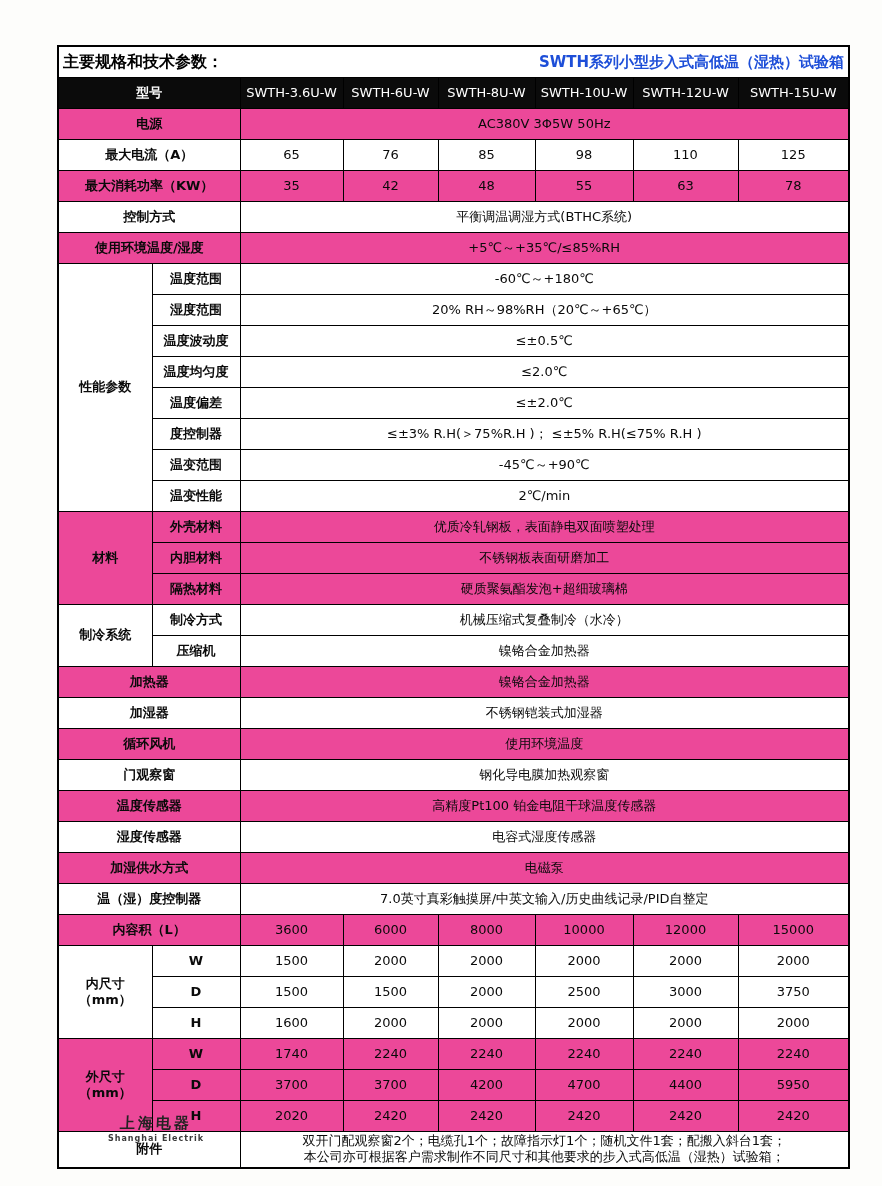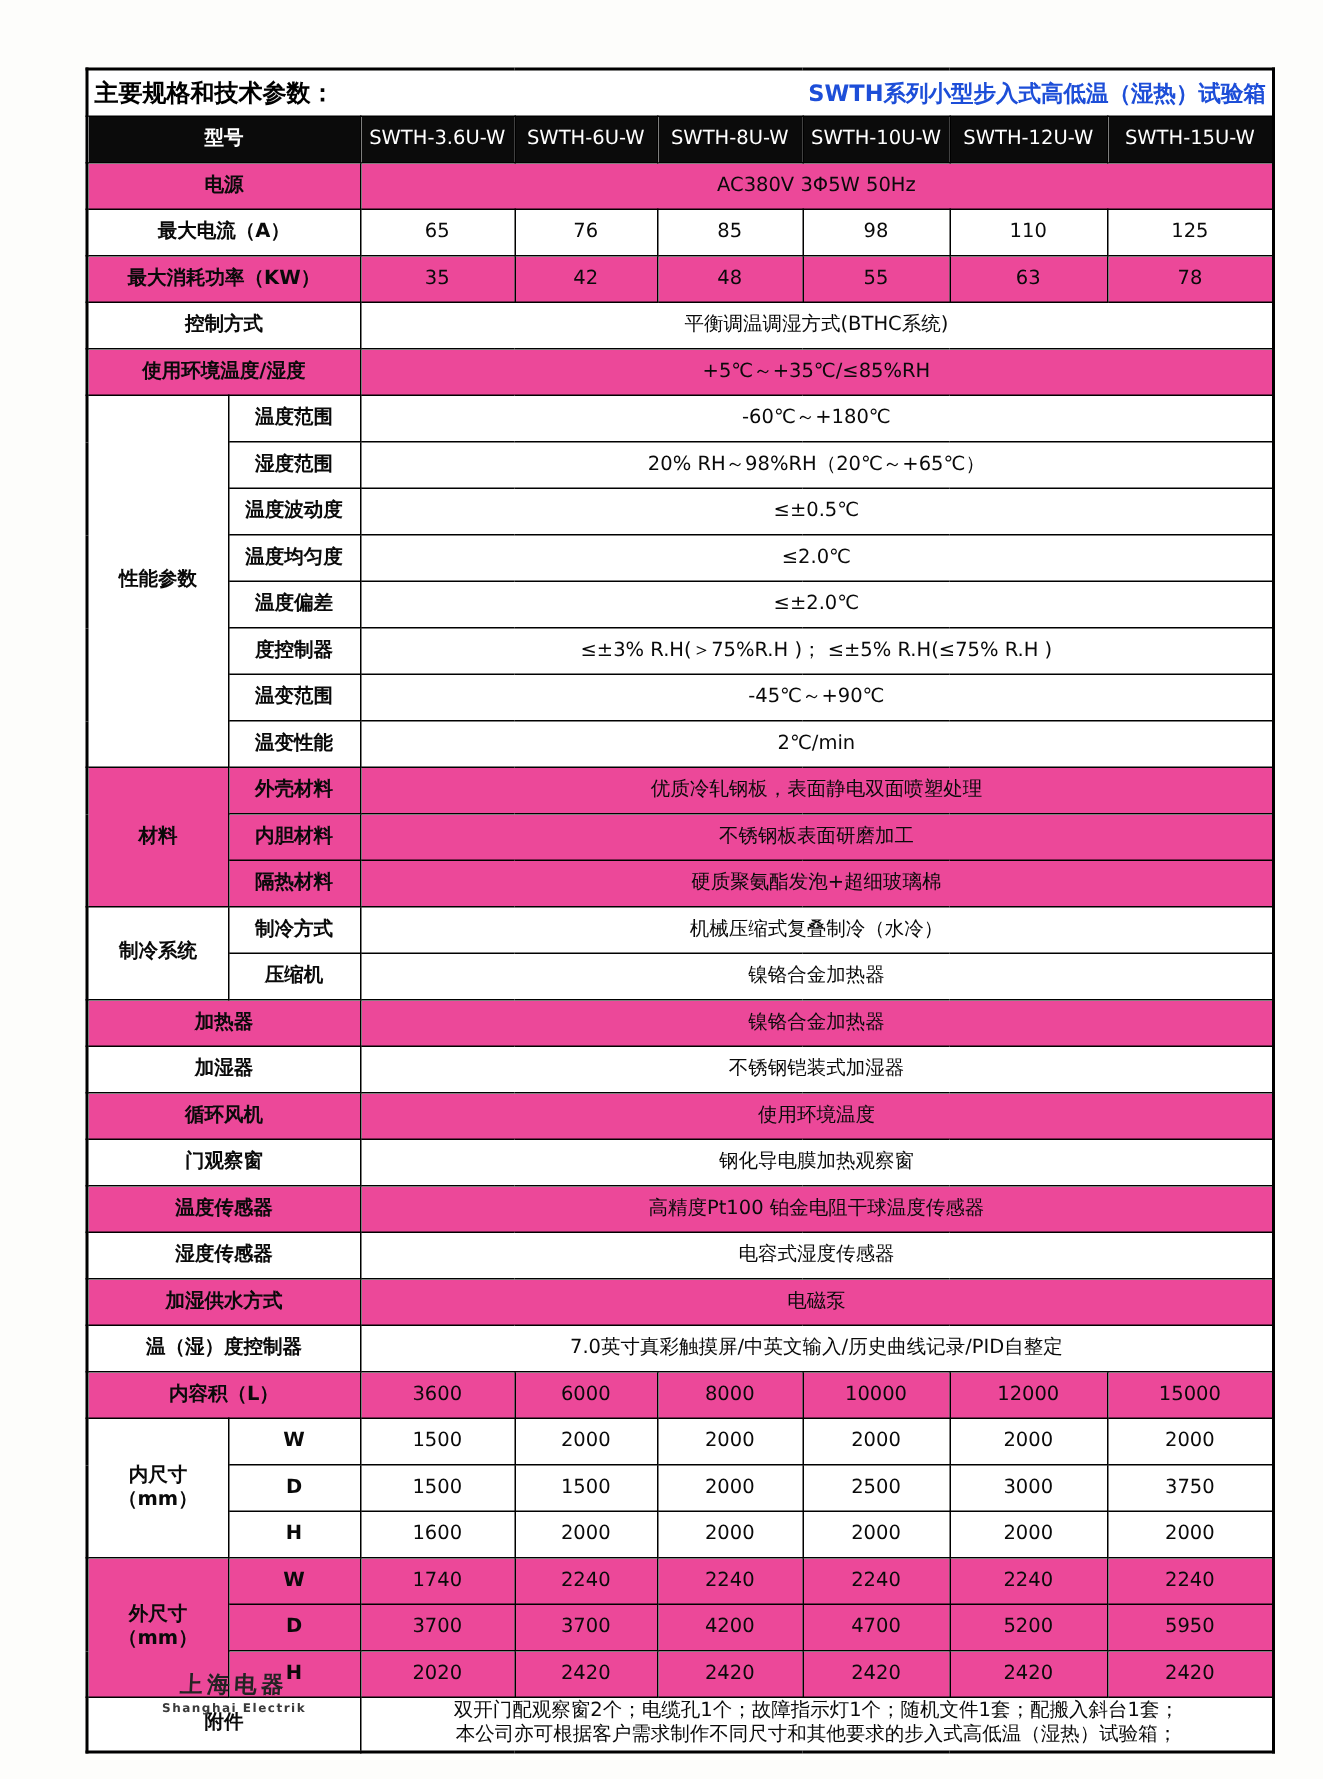--- a/index.html
+++ b/index.html
@@ -236,21 +236,21 @@
           <td>2240</td>
           <td>2240</td>
           <td>2240</td>
         </tr>
         <tr class="blue">
           <td class="dim">D</td>
           <td>3700</td>
           <td>3700</td>
           <td>4200</td>
           <td>4700</td>
-          <td>5200</td>
+          <td>4400</td>
           <td>5950</td>
         </tr>
         <tr class="blue">
           <td class="dim">H</td>
           <td>2020</td>
           <td>2420</td>
           <td>2420</td>
           <td>2420</td>
           <td>2420</td>
           <td>2420</td>

